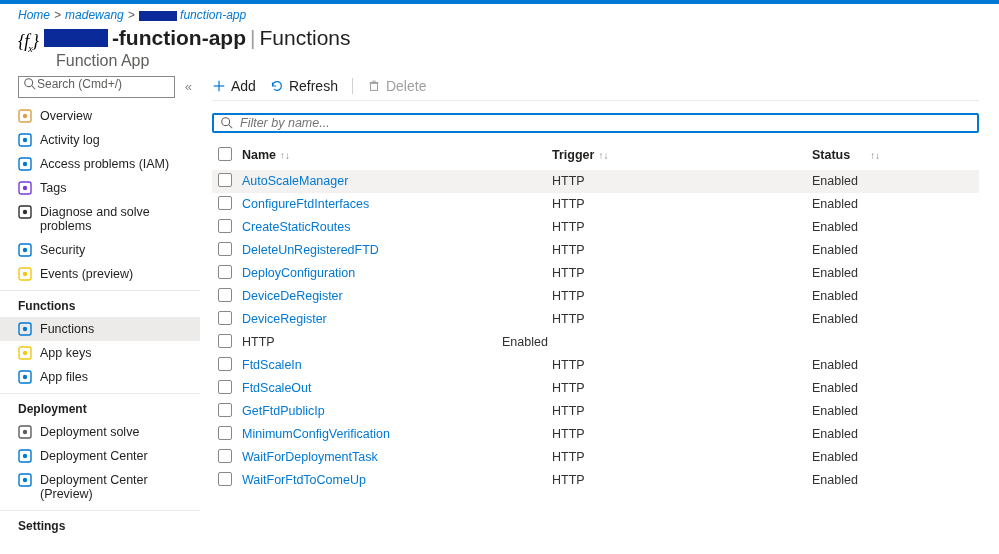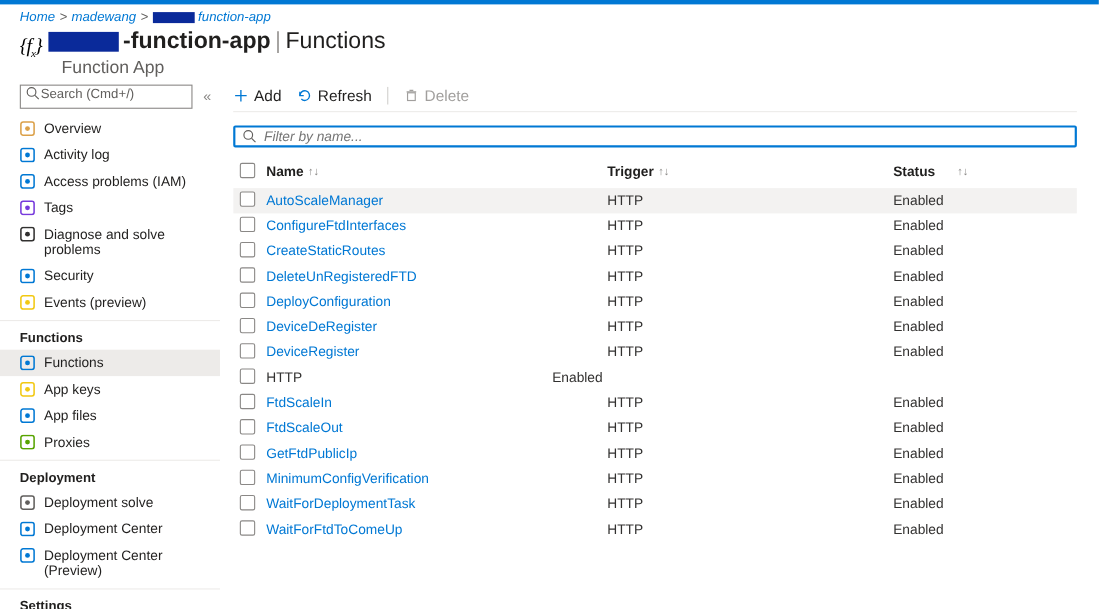--- a/index.html
+++ b/index.html
@@ -344,29 +344,20 @@
         </div>
         <div class="side-item">
           <span class="ico">
             <svg viewBox="0 0 14 14">
               <rect x="1" y="1" width="12" height="12" rx="2" fill="none" stroke="#0078d4" stroke-width="1.4"></rect>
               <circle cx="7" cy="7" r="2.2" fill="#0078d4"></circle>
             </svg>
           </span>
           <span>App files</span>
         </div>
-        <div class="side-item">
-          <span class="ico">
-            <svg viewBox="0 0 14 14">
-              <rect x="1" y="1" width="12" height="12" rx="2" fill="none" stroke="#57a300" stroke-width="1.4"></rect>
-              <circle cx="7" cy="7" r="2.2" fill="#57a300"></circle>
-            </svg>
-          </span>
-          <span>Proxies</span>
-        </div>
         <div class="side-group">Deployment</div>
         <div class="side-item">
           <span class="ico">
             <svg viewBox="0 0 14 14">
               <rect x="1" y="1" width="12" height="12" rx="2" fill="none" stroke="#605e5c" stroke-width="1.4"></rect>
               <circle cx="7" cy="7" r="2.2" fill="#605e5c"></circle>
             </svg>
           </span>
           <span>Deployment solve</span>
         </div>

